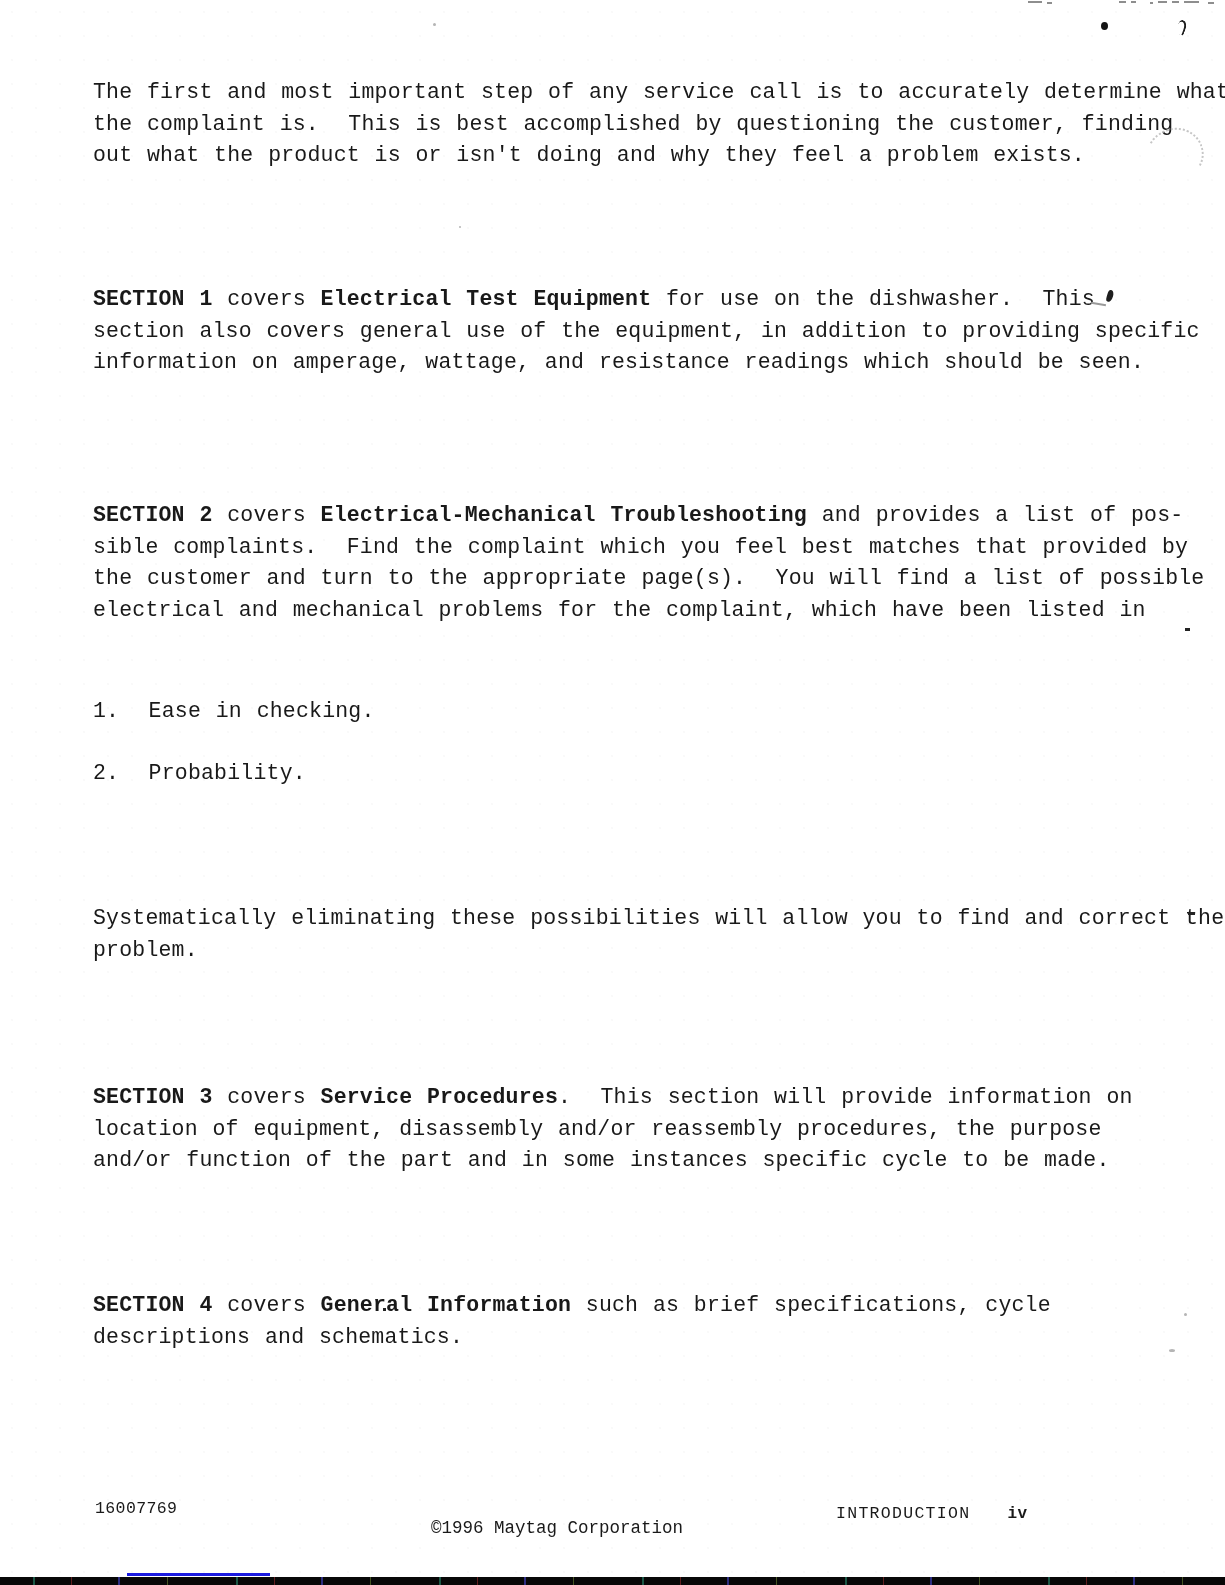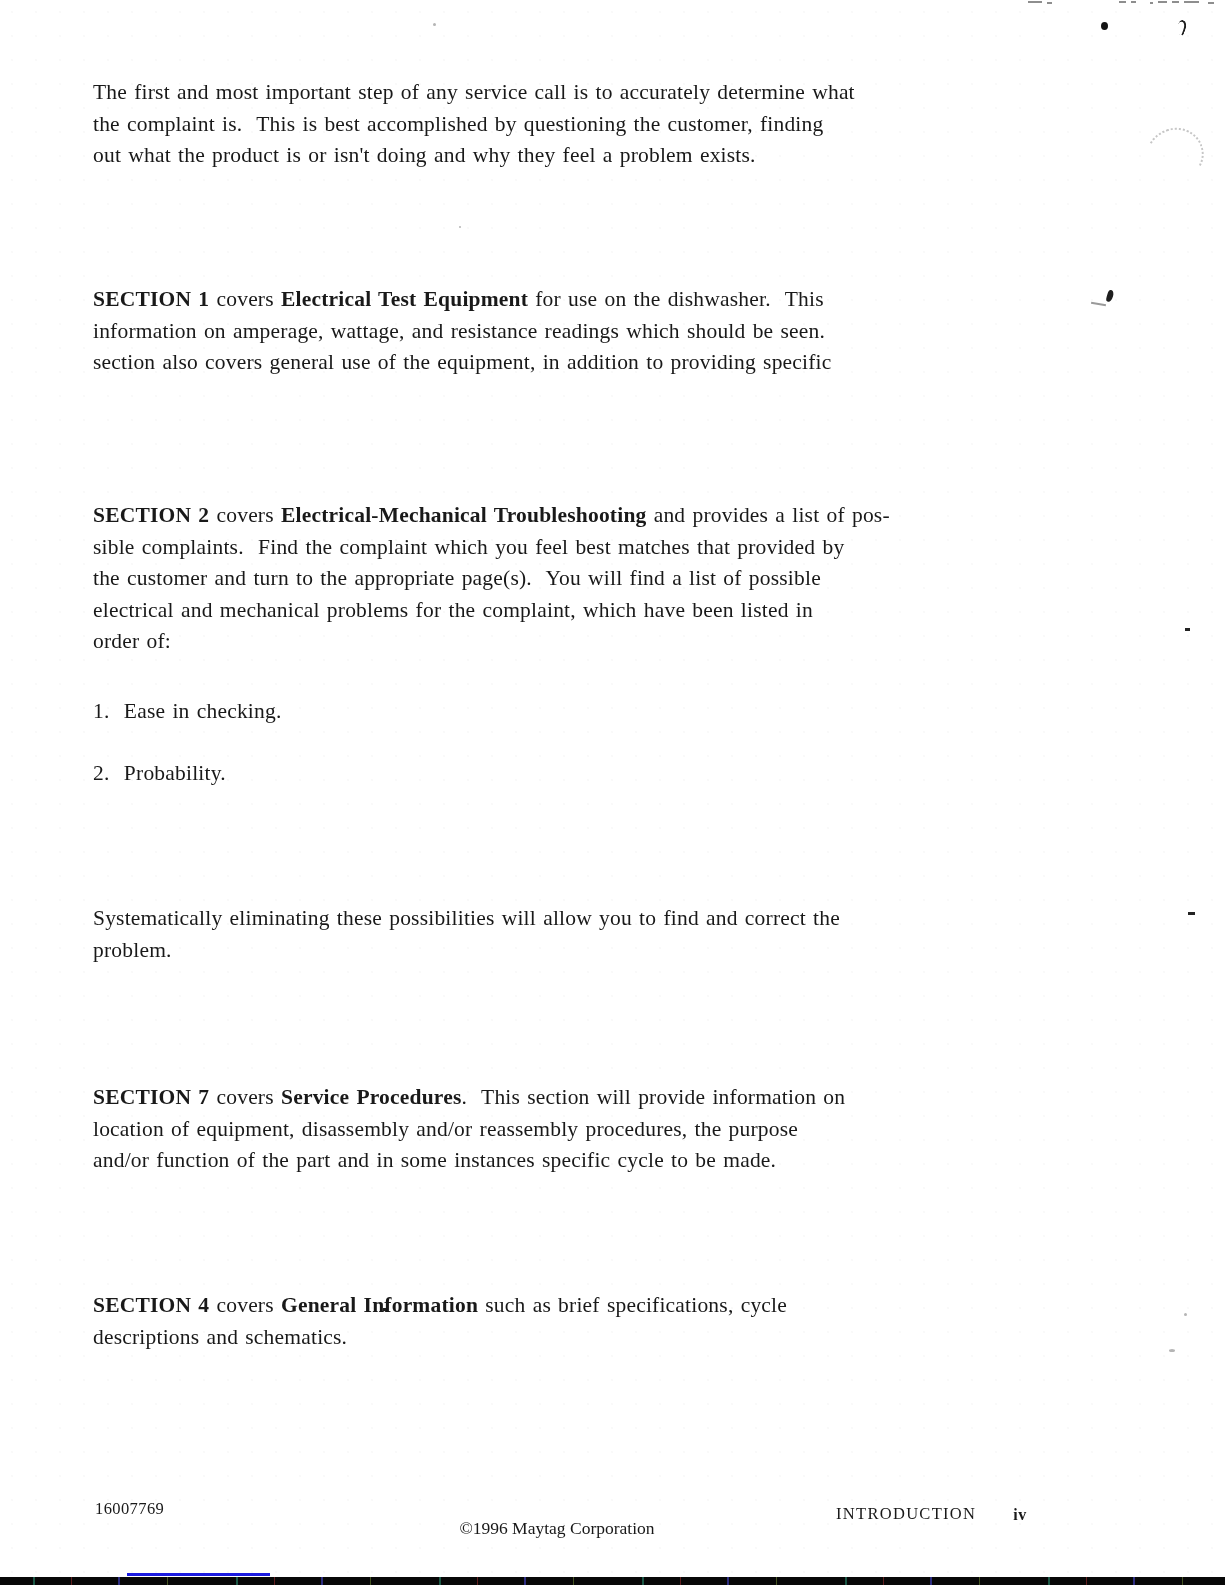--- a/index.html
+++ b/index.html
@@ -1,18 +1,18 @@
 <!DOCTYPE html>
 <html><head>
 <meta charset="utf-8">
 <style>
   html,body{margin:0;padding:0;background:#ffffff;}
   .page{
     position:relative;width:1225px;height:1585px;background:#ffffff;overflow:hidden;
-    font-family:Liberation Serif, serif;color:#191919;
+    font-family:Liberation Mono, monospace;color:#191919;
     background-image:radial-gradient(rgba(130,130,130,.045) 1px, transparent 1.3px);
     background-size:24px 24px;
   }
   .para{position:absolute;left:93px;width:960px;font-size:21.5px;line-height:31.5px;
         letter-spacing:.2px;word-spacing:1.6px;}
   .line{white-space:pre;}
   .line .b{font-weight:700;}
   .doc-number{position:absolute;left:95px;top:1499px;font-size:16.5px;letter-spacing:.4px;}
   .footer-right{position:absolute;left:836px;top:1504px;display:flex;align-items:flex-end;gap:37px;}
   .section-label{font-size:16.5px;letter-spacing:1.3px;}
@@ -47,47 +47,46 @@
 <div class="page">
 
   <div class="para" style="top:77px">
     <div class="line"><span>The first and most important step of any service call is to accurately determine what</span></div>
     <div class="line"><span>the complaint is.  This is best accomplished by questioning the customer, finding</span></div>
     <div class="line"><span>out what the product is or isn't doing and why they feel a problem exists.</span></div>
   </div>
 
   <div class="para" style="top:284px">
     <div class="line"><span class="b">SECTION 1</span><span> covers </span><span class="b">Electrical Test Equipment</span><span> for use on the dishwasher.  This</span></div>
+    <div class="line"><span>section also covers general use of the equipment, in addition to providing specific</span></div>
     <div class="line"><span>information on amperage, wattage, and resistance readings which should be seen.</span></div>
-    <div class="line"><span>section also covers general use of the equipment, in addition to providing specific</span></div>
   </div>
 
   <div class="para" style="top:500px">
     <div class="line"><span class="b">SECTION 2</span><span> covers </span><span class="b">Electrical-Mechanical Troubleshooting</span><span> and provides a list of pos-</span></div>
     <div class="line"><span>sible complaints.  Find the complaint which you feel best matches that provided by</span></div>
     <div class="line"><span>the customer and turn to the appropriate page(s).  You will find a list of possible</span></div>
     <div class="line"><span>electrical and mechanical problems for the complaint, which have been listed in</span></div>
-    <div class="line"><span>order of:</span></div>
   </div>
 
   <div class="para" style="top:696px">
     <div class="line"><span>1.  Ease in checking.</span></div>
   </div>
 
   <div class="para" style="top:758px">
     <div class="line"><span>2.  Probability.</span></div>
   </div>
 
   <div class="para" style="top:903px">
     <div class="line"><span>Systematically eliminating these possibilities will allow you to find and correct the</span></div>
     <div class="line"><span>problem.</span></div>
   </div>
 
   <div class="para" style="top:1082px">
-    <div class="line"><span class="b">SECTION 7</span><span> covers </span><span class="b">Service Procedures</span><span>.  This section will provide information on</span></div>
+    <div class="line"><span class="b">SECTION 3</span><span> covers </span><span class="b">Service Procedures</span><span>.  This section will provide information on</span></div>
     <div class="line"><span>location of equipment, disassembly and/or reassembly procedures, the purpose</span></div>
     <div class="line"><span>and/or function of the part and in some instances specific cycle to be made.</span></div>
   </div>
 
   <div class="para" style="top:1290px">
     <div class="line"><span class="b">SECTION 4</span><span> covers </span><span class="b">General Information</span><span> such as brief specifications, cycle</span></div>
     <div class="line"><span>descriptions and schematics.</span></div>
   </div>
 
   <div class="doc-number">16007769</div>

